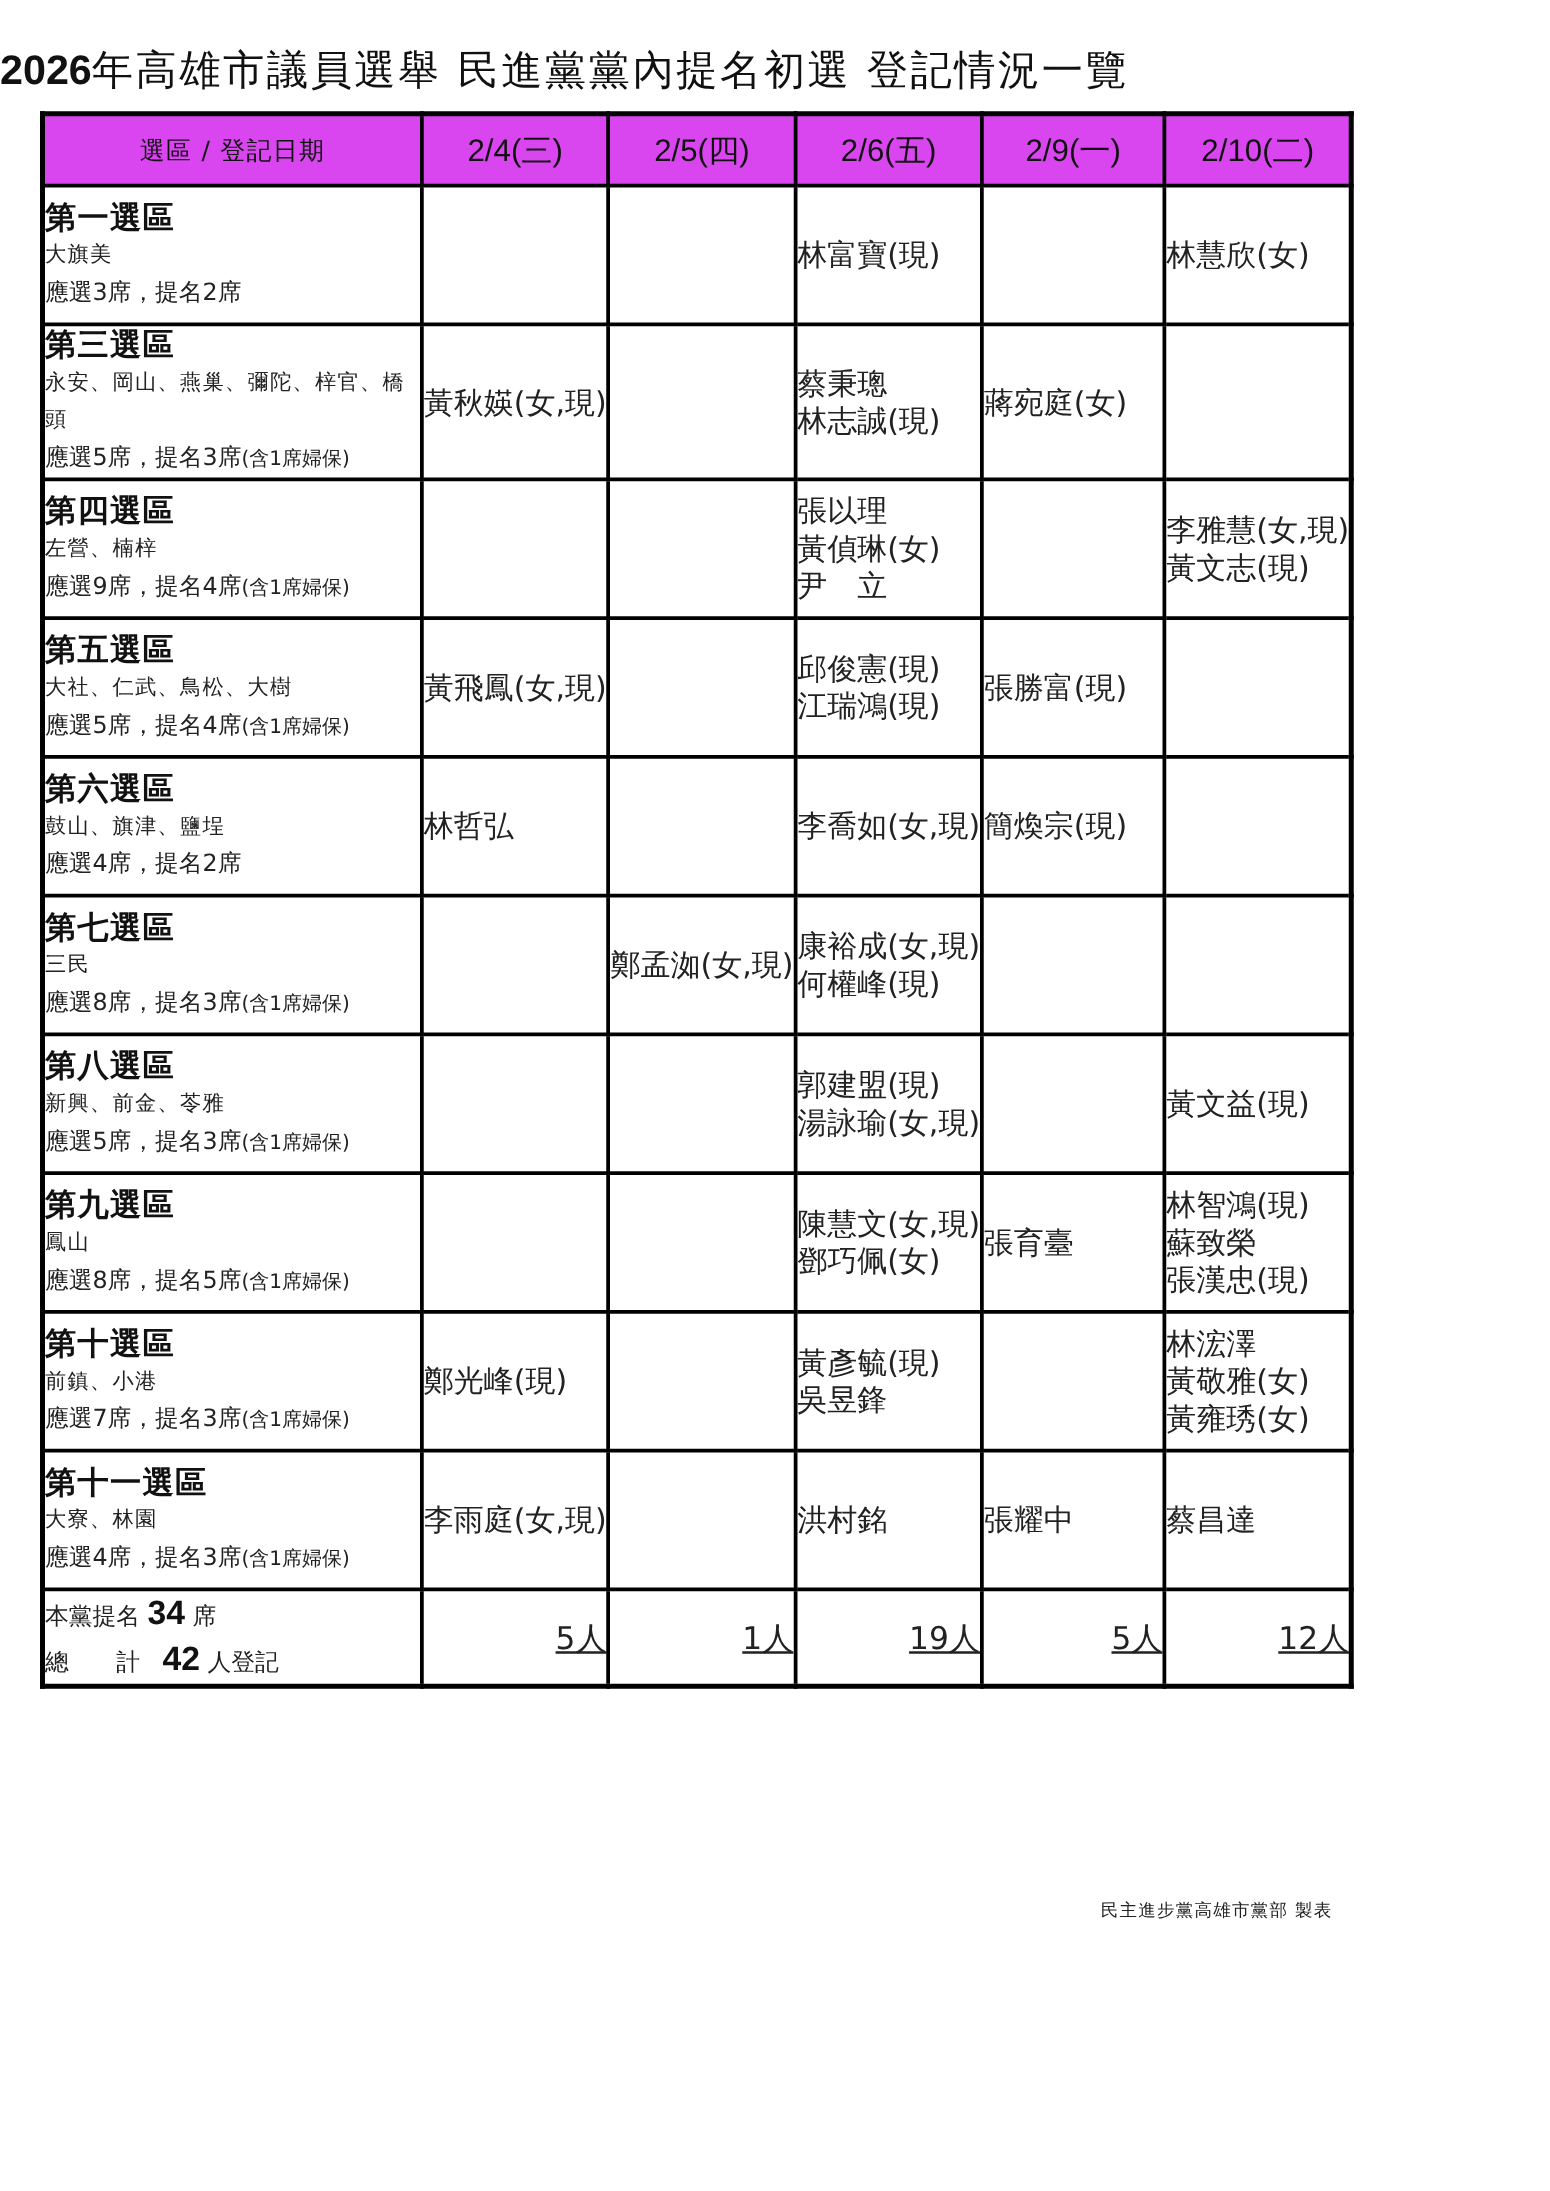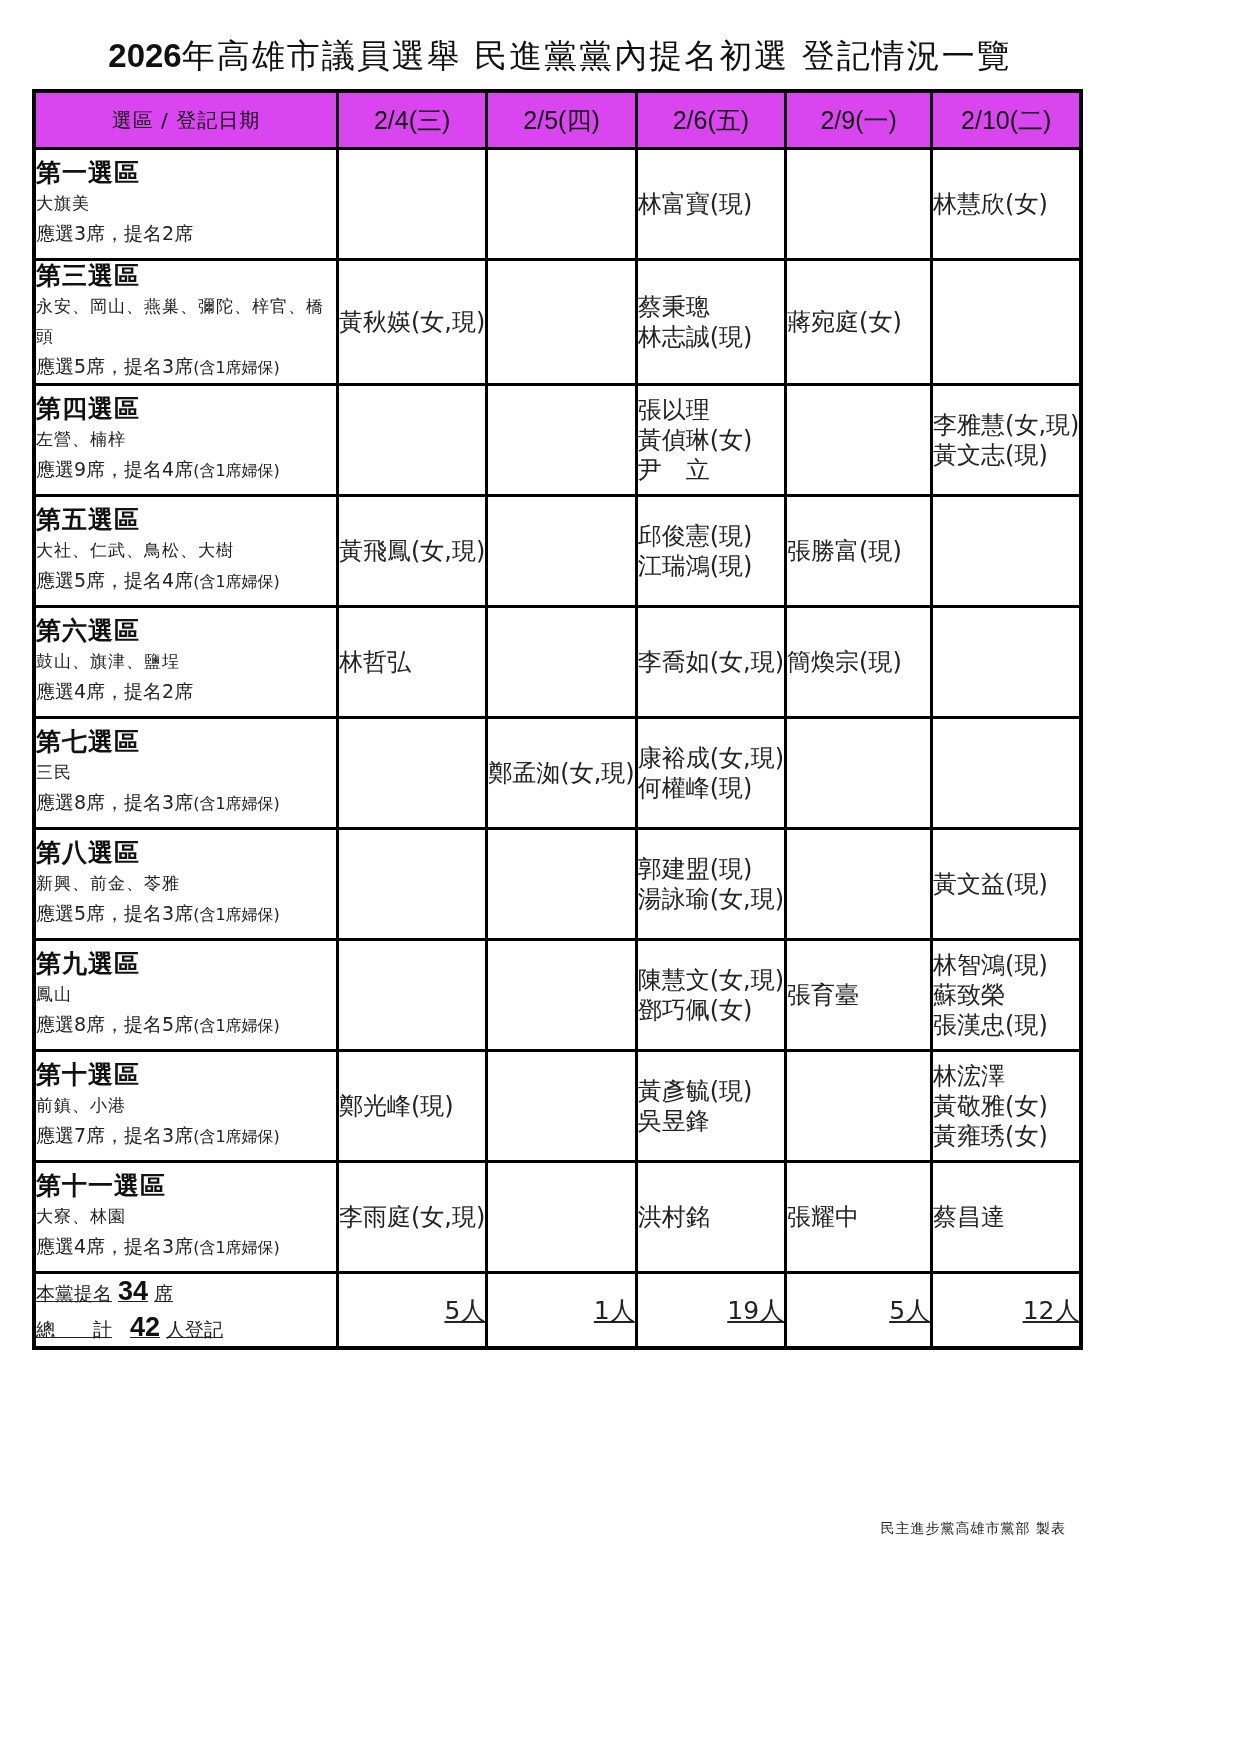--- a/index.html
+++ b/index.html
@@ -1,18 +1,18 @@
 <!DOCTYPE html>
 <html><head>
 <meta charset="utf-8">
 <style>
   html, body { margin: 0; padding: 0; background: #ffffff; }
   body { width: 1100px; height: 1553px; position: relative; font-family: "DejaVu Sans", "Liberation Sans", sans-serif; color: #111; }
   .title {
-    position: absolute; left: 0; top: 34px; width: 1120px; text-align: center;
+    position: absolute; left: 0; top: 34px; width: 1120px; text-align: left;
     font-family: "DejaVu Serif", "Liberation Serif", serif; font-size: 33px; letter-spacing: 2px; color: #111;
   }
   .title .yr { font-family: "Liberation Sans", sans-serif; font-weight: bold; letter-spacing: 0; }
   table.grid {
     position: absolute; left: 32px; top: 89px; border-collapse: collapse;
     border: 4px solid #000;
   }
   table.grid td, table.grid th { border: 3px solid #000; padding: 0; vertical-align: middle; }
   th { background: #d946ef; font-weight: normal; height: 54px; }
   th.h-district { width: 300px; font-size: 20px; letter-spacing: 1px; }
@@ -20,21 +20,21 @@
   td.district { padding: 8px 4px 4px 5px; vertical-align: top; line-height: 30px; }
   .dname { font-size: 25px; font-weight: bold; letter-spacing: 1px; line-height: 30px; display: block; }
   .areas { font-size: 17px; display: block; color: #222; letter-spacing: 1px; }
   .seats { font-size: 19px; display: block; color: #222; white-space: nowrap; }
   .seats .note { font-size: 16px; }
   td.cell { font-size: 24px; padding-left: 5px; line-height: 30px; color: #222; }
   td.cell .name { display: block; white-space: nowrap; }
   tr.r-std td { height: 108px; }
   tr.r-tall td { height: 118px; }
   tr.footer td { height: 66px; }
-  td.summary { padding-left: 5px; font-size: 19px; line-height: 34px; color: #222; text-decoration: underline; }
+  td.summary { padding-left: 5px; font-size: 19px; line-height: 34px; color: #222; }
   td.summary .big { font-size: 27px; font-weight: bold; font-family: "Liberation Sans", sans-serif; padding: 0 6px; color:#111; }
   td.total { text-align: right; padding-right: 6px; font-size: 25px; color: #222; text-decoration: underline; }
   .credit { position: absolute; right: 34px; top: 1520px; font-size: 14px; color: #222; letter-spacing: 1px; }
 </style>
 </head>
 <body>
 
 <div class="title"><span class="yr">2026</span><span>年高雄市議員選舉 民進黨黨內提名初選 登記情況一覽</span></div>
 
 <table class="grid">

